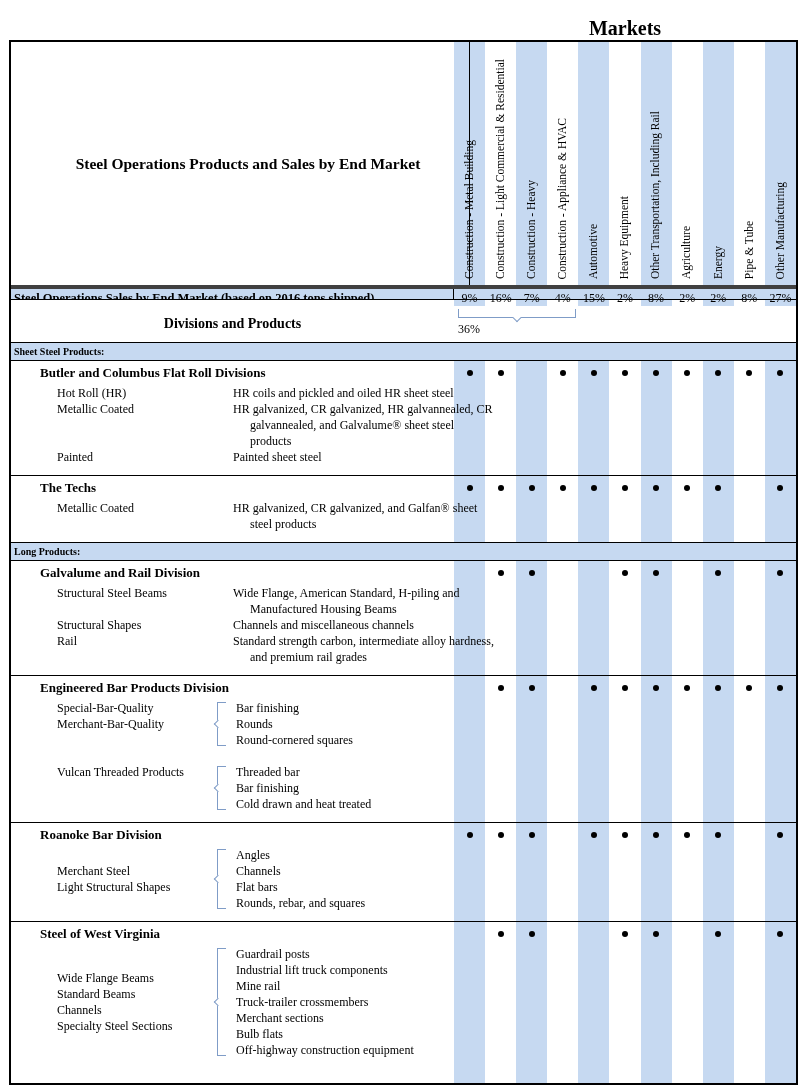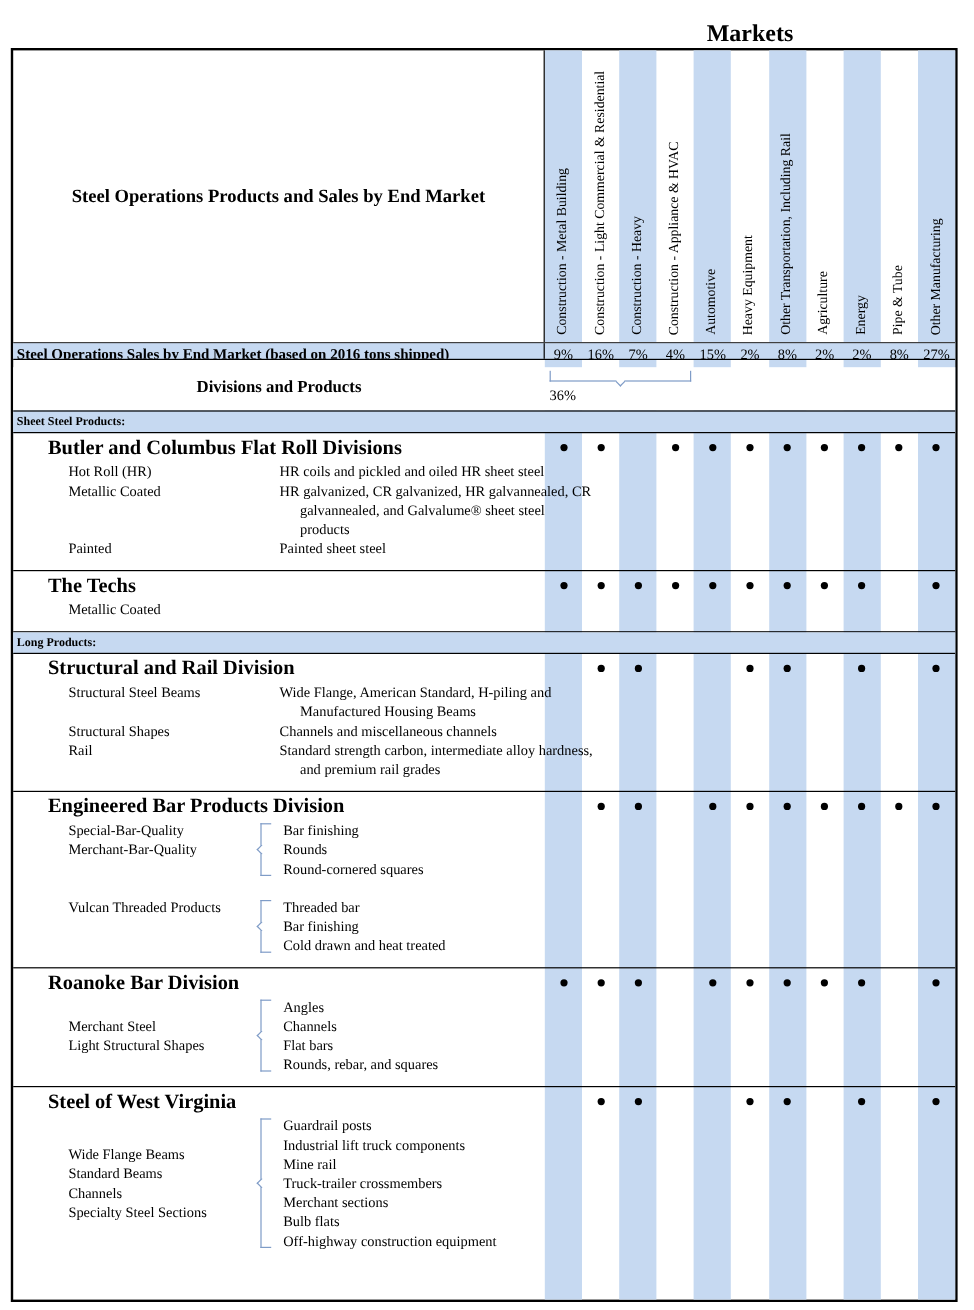--- a/index.html
+++ b/index.html
@@ -18,36 +18,36 @@
   }
   
   .stripes{
     position:absolute;left:443px;top:0;width:342px;height:100%;
     display:grid;grid-template-columns:repeat(11,1fr);
   }
   .stripe{height:100%;}
   .stripe.blue{background:#c6d9f1;}
   
   .corner-cell{
-    position:absolute;left:0;top:0;width:443px;height:243px;
+    position:absolute;left:16px;top:0;width:443px;height:243px;
     border-right:1px solid #000;box-sizing:border-box;
     display:flex;align-items:center;justify-content:center;
   }
   .corner-cell .t{font-weight:bold;font-size:15.5px;text-align:center;padding:0 12px;}
   
   .header-labels{
     position:absolute;left:443px;top:0;width:342px;height:243px;
     display:grid;grid-template-columns:repeat(11,1fr);
   }
   .hcell{display:flex;align-items:flex-end;justify-content:center;padding-bottom:6px;box-sizing:border-box;}
   .vtext{writing-mode:vertical-rl;transform:rotate(180deg);font-size:11.5px;line-height:1;white-space:nowrap;}
   
   .sales-row{
     position:absolute;left:0;top:243px;width:100%;height:15px;background:#c6d9f1;
-    border-top:1px solid #404040;border-bottom:1px solid #000;box-sizing:border-box;display:flex;
+    border-top:4px solid #404040;border-bottom:1px solid #000;box-sizing:border-box;display:flex;
   }
   .sales-label{
     flex:0 0 443px;box-sizing:border-box;border-right:1px solid #000;
     font-weight:bold;font-size:12.5px;line-height:18px;padding-left:3px;white-space:nowrap;overflow:hidden;
   }
   .sales-values{flex:0 0 342px;display:grid;grid-template-columns:repeat(11,1fr);}
   .sales-cell{text-align:center;font-size:12px;line-height:18px;}
   
   .gap-row{position:absolute;left:0;top:264px;width:100%;height:36px;background:#fff;}
   .divisions-header{position:absolute;left:0;top:10px;width:443px;text-align:center;font-weight:bold;font-size:14px;}
@@ -64,21 +64,21 @@
   
   .content{position:absolute;left:0;top:300px;width:100%;}
   .section-bar{
     background:#c6d9f1;border-bottom:1px solid #000;font-weight:bold;font-size:10px;
     line-height:17px;padding-left:3px;
   }
   .section-bar.first{border-top:1px solid #000;}
   .division{border-bottom:1px solid #000;padding:4px 0 10px 0;}
   .division.last{border-bottom:none;}
   .title-row{display:flex;margin-bottom:4px;}
-  .div-title{flex:0 0 443px;box-sizing:border-box;padding-left:29px;font-weight:bold;font-size:17px;line-height:16px;}
+  .div-title{flex:0 0 443px;box-sizing:border-box;padding-left:29px;font-weight:bold;font-size:13px;line-height:16px;}
   .bullet-strip{flex:0 0 342px;display:grid;grid-template-columns:repeat(11,1fr);}
   .bcell{display:flex;align-items:center;justify-content:center;}
   .dot{width:6px;height:6px;border-radius:50%;background:#000;}
   .pair-row{display:flex;padding-left:46px;font-size:12px;line-height:16px;}
   .pair-label{flex:0 0 176px;}
   .pair-desc{width:246px;padding-left:17px;text-indent:-17px;}
   .group-row{display:flex;padding-left:46px;font-size:12px;line-height:16px;}
   .group-row.gap-above{margin-top:16px;}
   .group-labels{flex:0 0 160px;display:flex;flex-direction:column;}
   .group-row.center .group-labels{justify-content:center;}
@@ -261,26 +261,27 @@
               <div class="dot"></div>
             </div>
             <div class="bcell"></div>
             <div class="bcell">
               <div class="dot"></div>
             </div>
           </div>
         </div>
         <div class="pair-row">
           <div class="pair-label">Metallic Coated</div>
+          <div class="pair-desc">HR galvanized, CR galvanized, and Galfan® sheet steel products</div>
         </div>
       </div>
       <div class="section-bar"><span>Long Products:</span></div>
       <div class="division">
         <div class="title-row">
-          <div class="div-title">Structural and Rail Division</div>
+          <div class="div-title">Galvalume and Rail Division</div>
           <div class="bullet-strip">
             <div class="bcell"></div>
             <div class="bcell">
               <div class="dot"></div>
             </div>
             <div class="bcell">
               <div class="dot"></div>
             </div>
             <div class="bcell"></div>
             <div class="bcell"></div>

